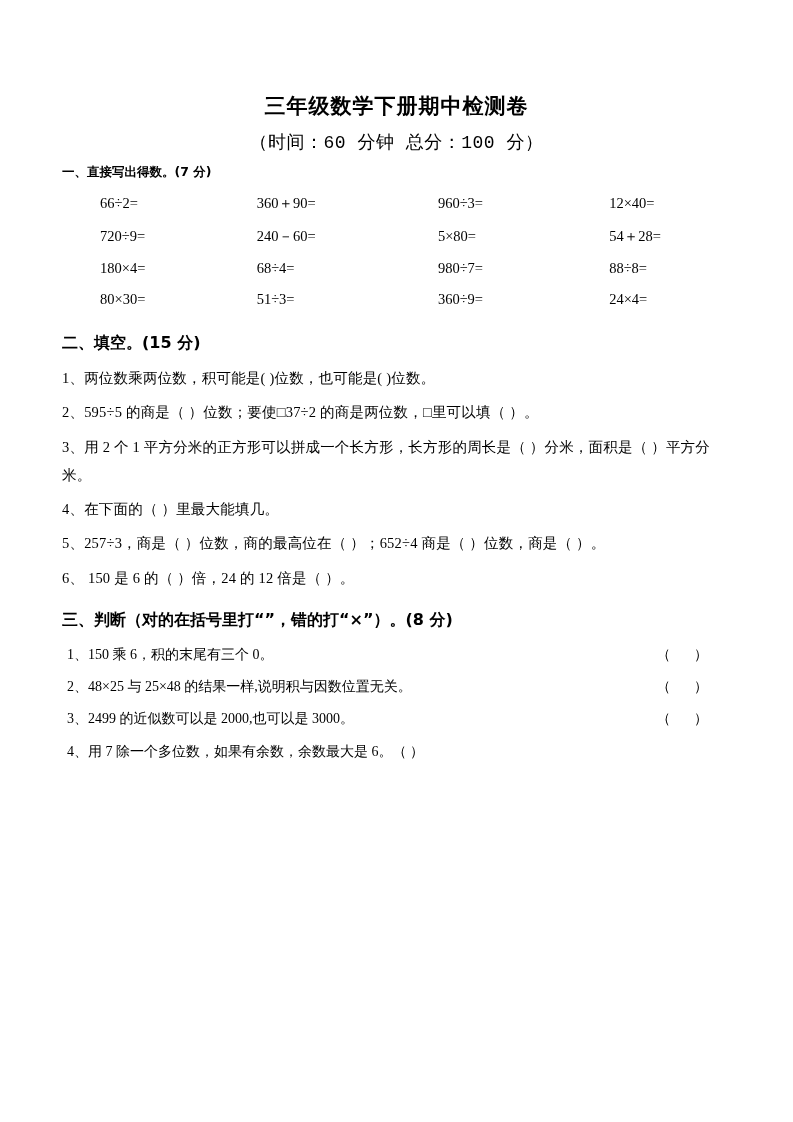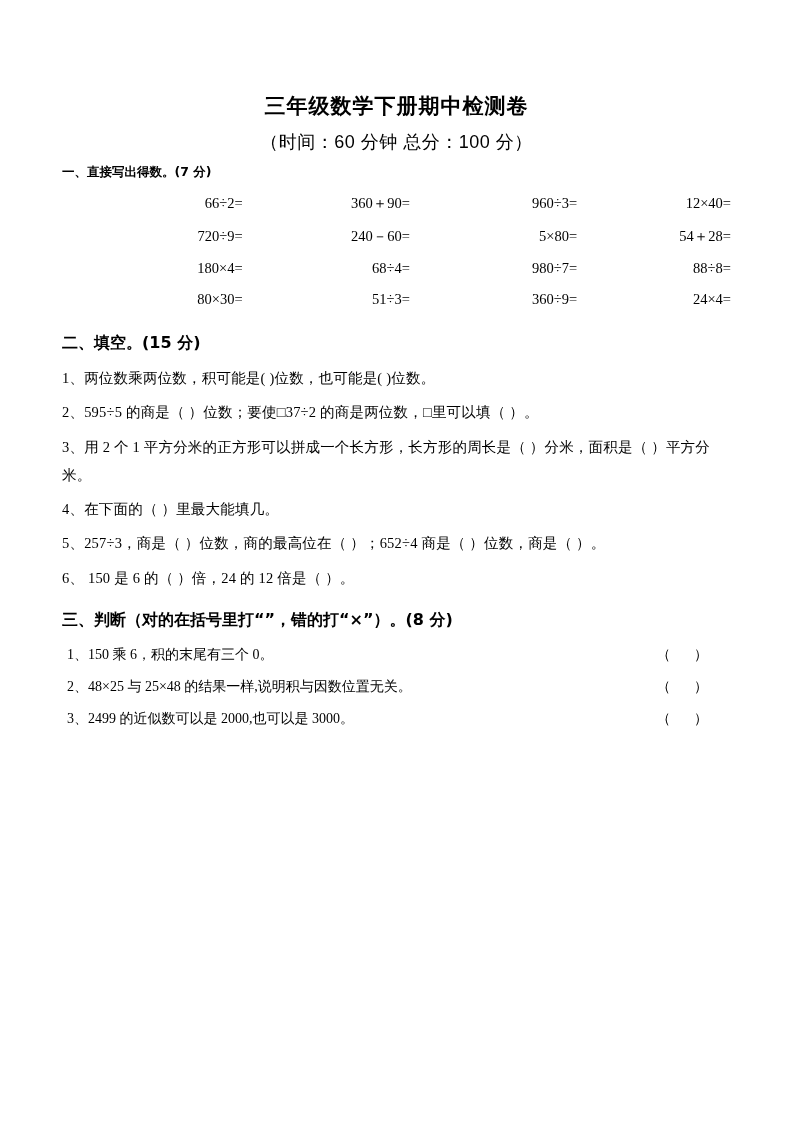--- a/index.html
+++ b/index.html
@@ -23,40 +23,39 @@
   .doc-title {
     text-align: center;
     font-family: "DejaVu Sans", "Liberation Sans", sans-serif;
     font-weight: bold;
     font-size: 21px;
     letter-spacing: 1px;
     margin: 14px 0 10px 0;
   }
   .doc-subtitle {
     text-align: center;
-    font-family: Liberation Sans, sans-serif;
+    font-family: Liberation Mono, monospace;
     font-size: 18px;
     margin: 0 0 8px 0;
     letter-spacing: 0.5px;
   }
   .section-head {
     font-family: "DejaVu Sans", "Liberation Sans", sans-serif;
     font-weight: bold;
     font-size: 12.5px;
     margin: 10px 0 6px 0;
   }
   .section-head.big {
     font-size: 16px;
     margin: 18px 0 10px 0;
   }
   .calc-grid {
     width: 100%;
     border-collapse: collapse;
     margin: 4px 0 10px 0;
-    text-align: right;
   }
   .calc-grid td {
     font-size: 14.5px;
     padding: 7px 0 7px 0;
     font-family: "Liberation Serif", serif;
     white-space: nowrap;
   }
   .calc-grid td.c1 { width: 27%; padding-left: 38px; }
   .calc-grid td.c2 { width: 25%; padding-left: 14px; }
   .calc-grid td.c3 { width: 25%; padding-left: 28px; }
@@ -142,14 +141,17 @@
     <span class="brackets">（  ）</span>
   </div>
   <div class="judge-item">
     <span>2、48×25 与 25×48 的结果一样,说明积与因数位置无关。</span>
     <span class="brackets">（  ）</span>
   </div>
   <div class="judge-item">
     <span>3、2499 的近似数可以是 2000,也可以是 3000。</span>
     <span class="brackets">（  ）</span>
   </div>
+  <div class="judge-item">
+    <span>4、用 7 除一个多位数，如果有余数，余数最大是 6。（     ）</span>
+  </div>
 
 </div>
 
 </body></html>

